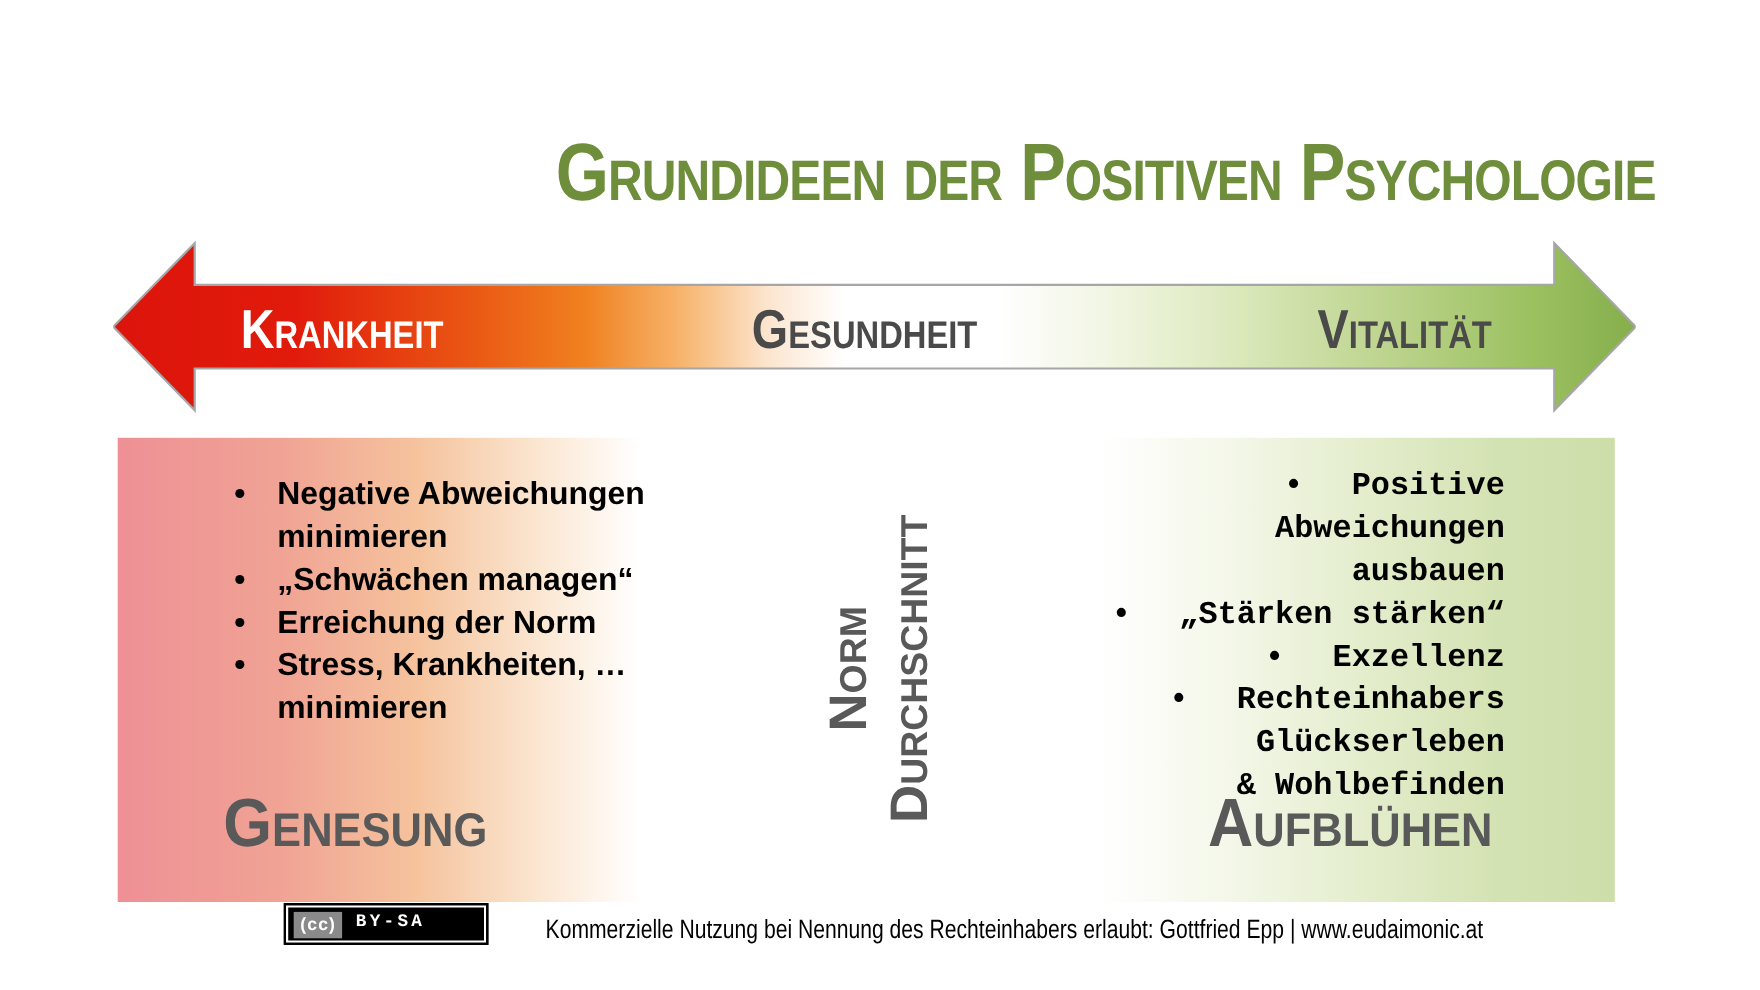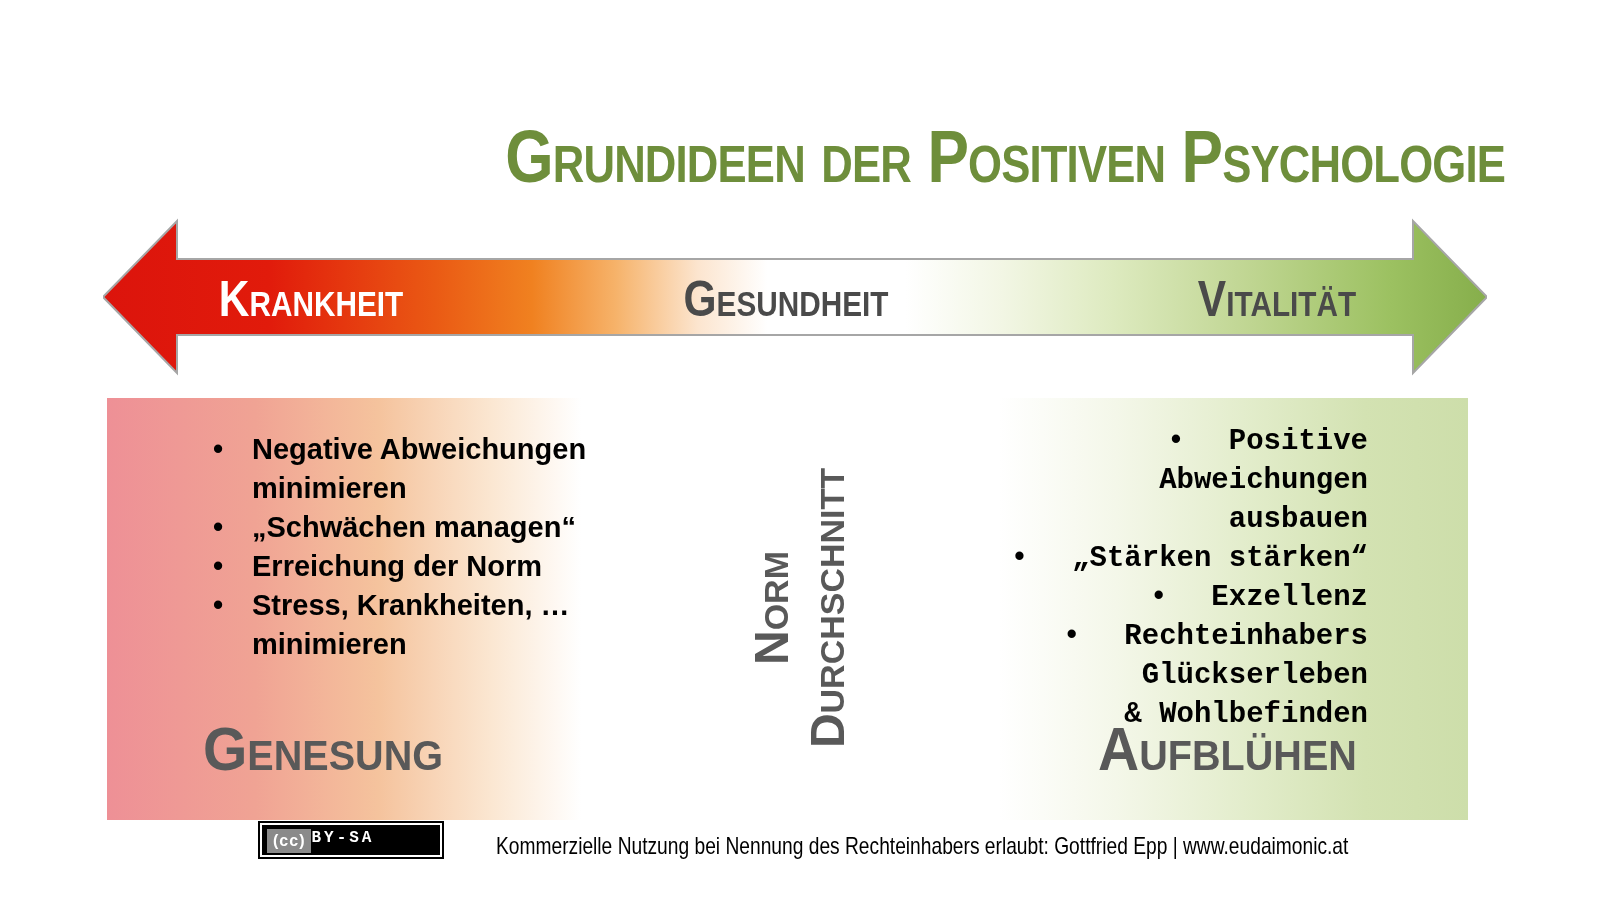--- a/index.html
+++ b/index.html
@@ -57,21 +57,21 @@
     position:absolute;left:258px;top:821px;width:186px;height:38px;box-sizing:border-box;
     background:#000;border:2px solid #000;box-shadow:inset 0 0 0 2px #fff;
     display:flex;align-items:flex-start;padding:6px 7px;cursor:pointer;
   }
   .cc-logo-box{
     background:#8a8a8a;color:#fff;height:24px;display:flex;align-items:center;justify-content:center;
     padding:0 6px;font-weight:700;font-size:16px;letter-spacing:1px;
   }
   .cc-kind{
     color:#fff;font-family:"Liberation Mono",monospace;font-weight:700;font-size:16px;
-    letter-spacing:3px;
+    letter-spacing:3px;padding-left:12px;
   }
   .license{
     position:absolute;left:496px;top:832px;font-size:24px;line-height:28px;color:#000;
     transform:scaleX(0.8);transform-origin:left top;white-space:nowrap;
   }
 </style>
 </head>
 <body>
 
 <h1 class="title"><span class="cond sc">Grundideen der Positiven Psychologie</span></h1>

